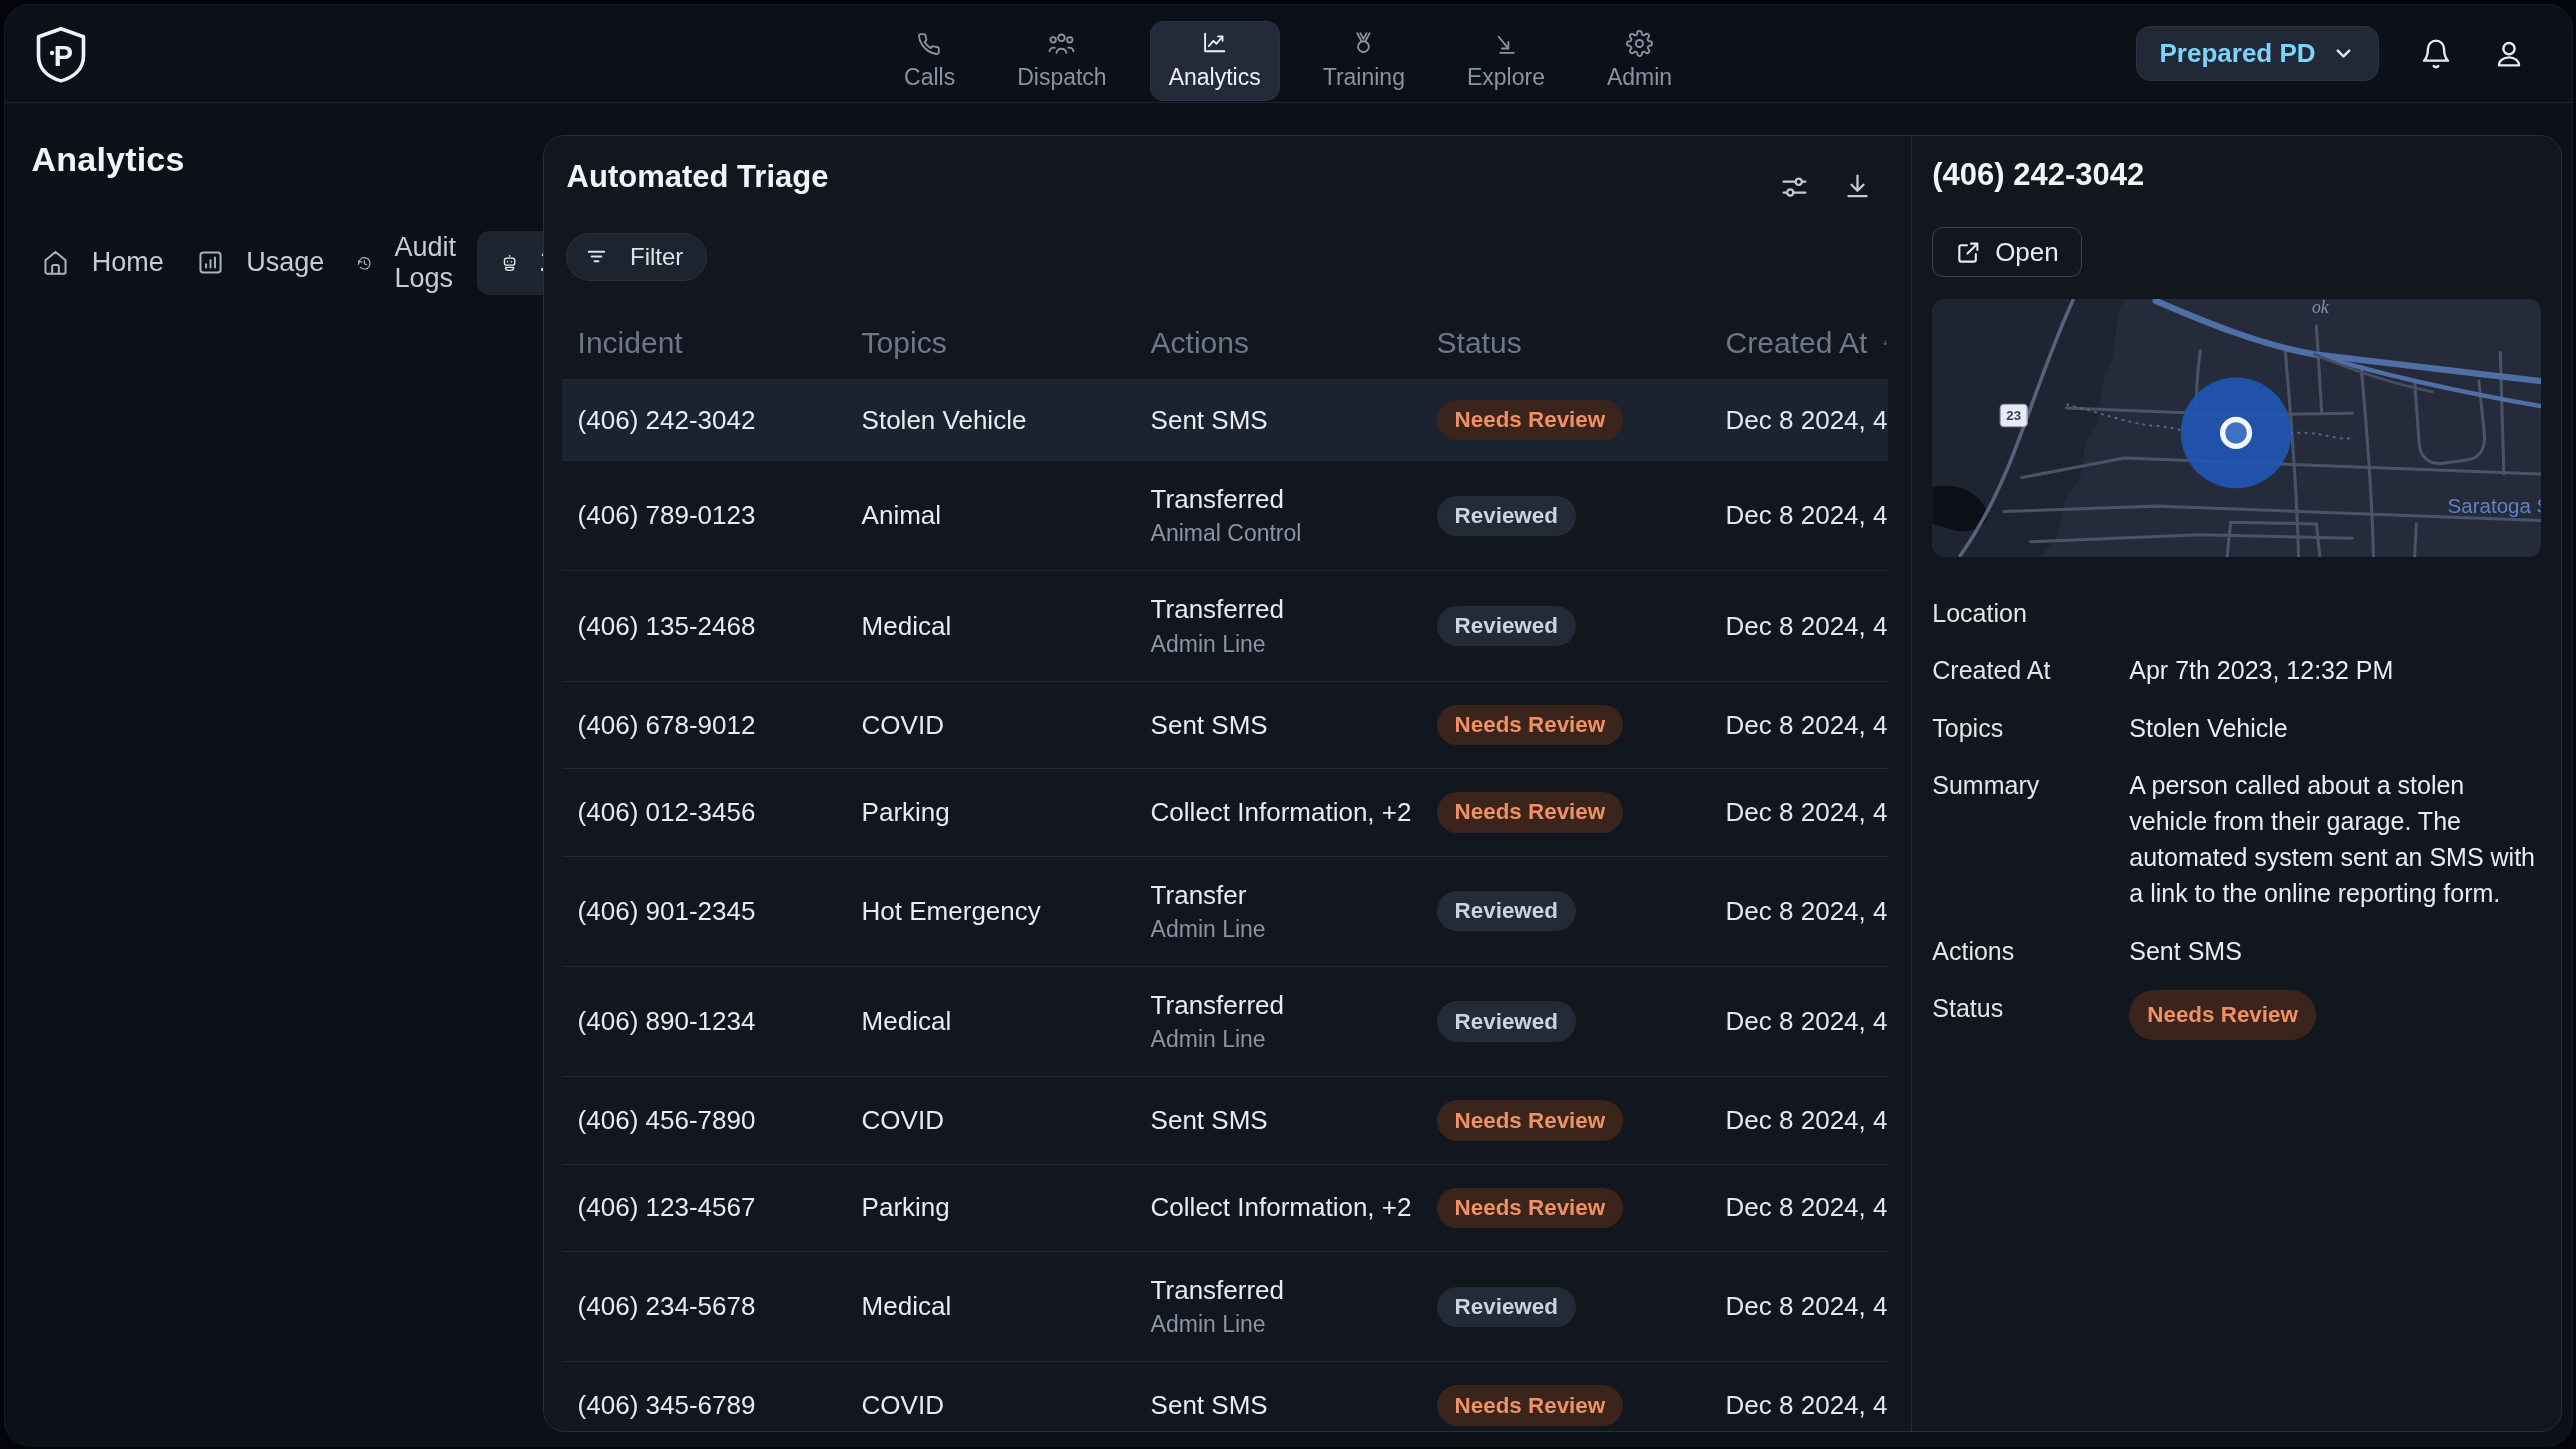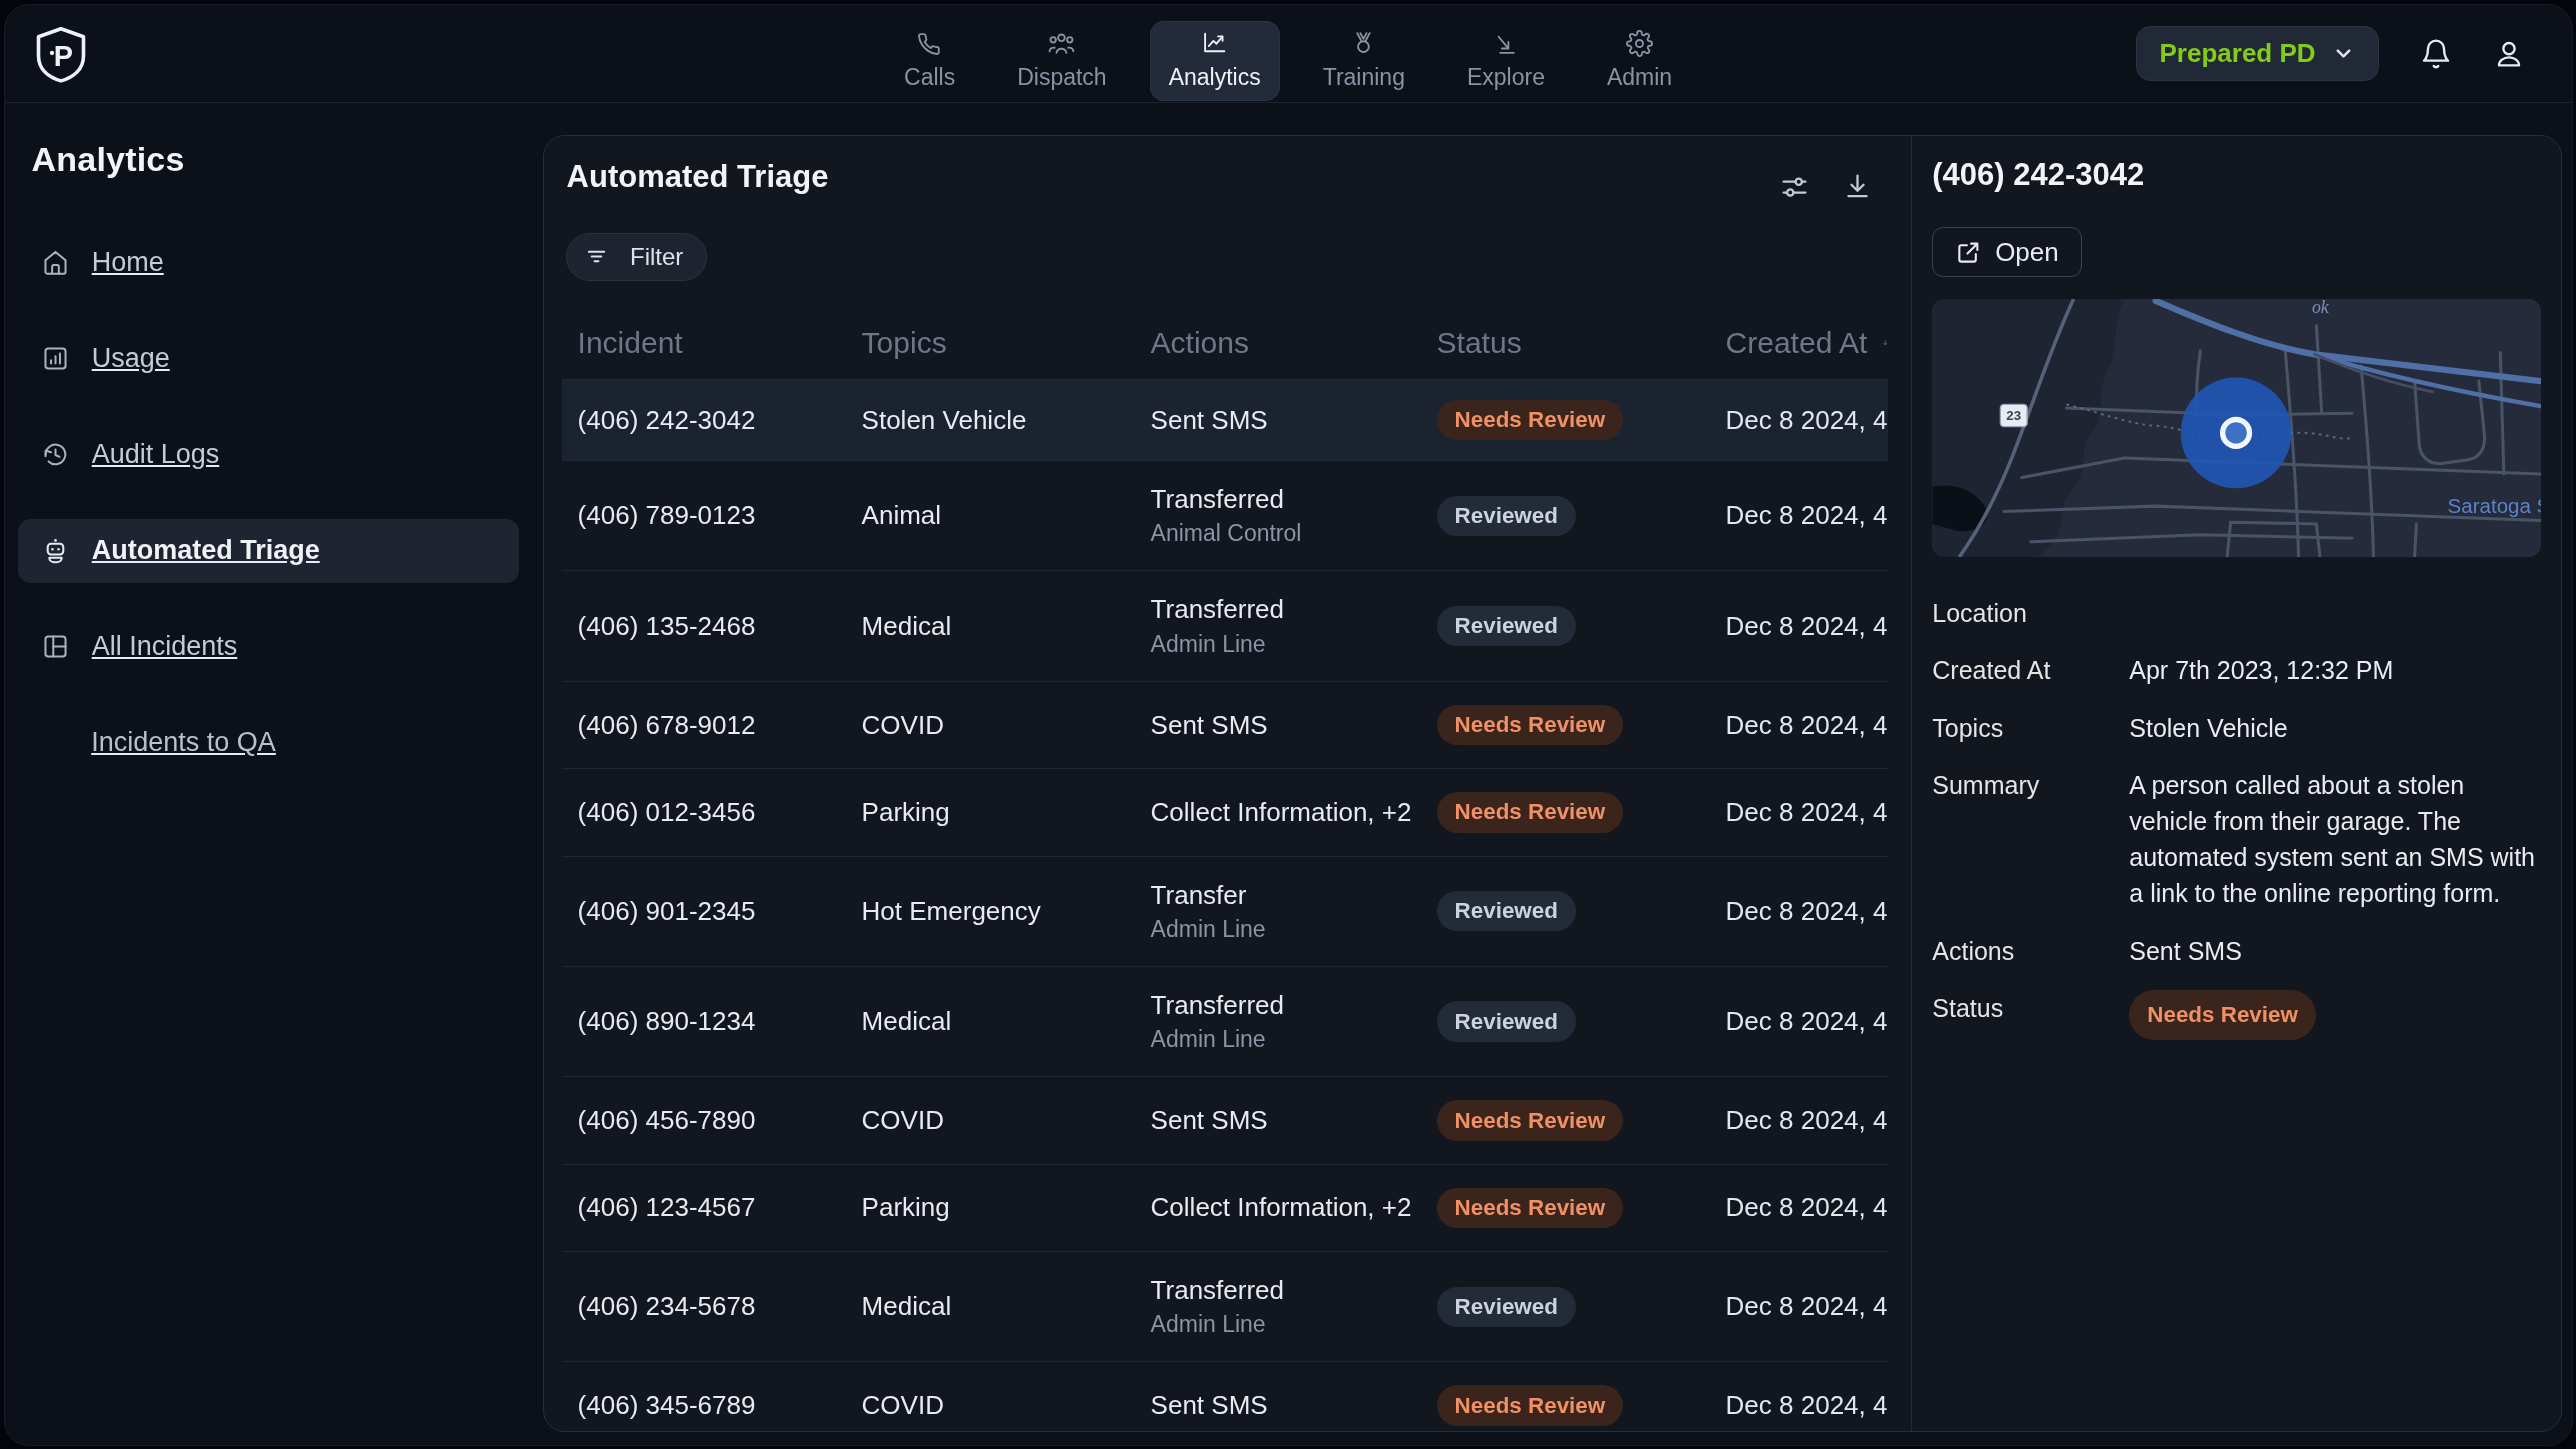--- a/index.html
+++ b/index.html
@@ -20,27 +20,27 @@
   #nav-tabs { position:absolute; left:50%; top:0; height:112px; transform:translateX(-50%);
               display:flex; align-items:center; gap:24px; }
   .nav-tab { display:flex; flex-direction:column; align-items:center; gap:6.3px;
              padding:9.8px 19px; border-radius:14.3px; color:#8a93a4; cursor:pointer; }
   .nav-tab svg { width:27px; height:27px; }
   .nav-tab .tab-label { font-size:23px; }
   .nav-tab.active { background:#232b3a; color:#eef1f6; box-shadow:0 0 0 0.9px #2b3444 inset; }
   #topbar-right { position:absolute; right:47px; top:0; height:98px; display:flex; align-items:center; gap:41px; }
   #org-button { display:flex; align-items:center; gap:16px; height:55px; padding:0 23px;
                 background:#222936; border:0.9px solid #2d3545; border-radius:14.3px;
-                font-size:26px; font-weight:bold; color:#84cc16; cursor:pointer; }
+                font-size:26px; font-weight:bold; color:#7dd3fc; cursor:pointer; }
   .topbar-icon { width:32px; height:32px; color:#e7ebf2; cursor:pointer; }
 
   
   #sidebar { position:absolute; left:0; top:99px; width:538px; bottom:0; padding:36px 0 0 27px; }
   #sidebar-heading { font-size:34px; font-weight:bold; letter-spacing:0.2px; color:#f2f4f8; }
-  #sidebar-items { margin-top:52px; margin-left:-13.4px; display:flex; flex-direction:column; gap:32px;text-decoration:underline; }
+  #sidebar-items { margin-top:52px; margin-left:-13.4px; display:flex; flex-direction:row; gap:9px; }
   .side-item { width:501px; height:64px; border-radius:12.5px; display:flex; align-items:center;
                padding-left:23px; color:#c6ccd7; font-size:27px; cursor:pointer; }
   .side-item .side-icon { width:29px; height:29px; margin-right:21.5px; color:#aab2c0; }
   .side-item.active { background:#1e2531; color:#f1f3f7; font-weight:bold; }
   .side-item.active .side-icon { color:#e8ebf1; }
   .side-item.indent { padding-left:73px; color:#b9c0cc; }
 
   
   #card { position:absolute; left:538px; top:130px; width:2019px; height:1297px;
           background:#12161f; border:0.9px solid #272f3d; border-radius:21.5px; overflow:hidden; }

